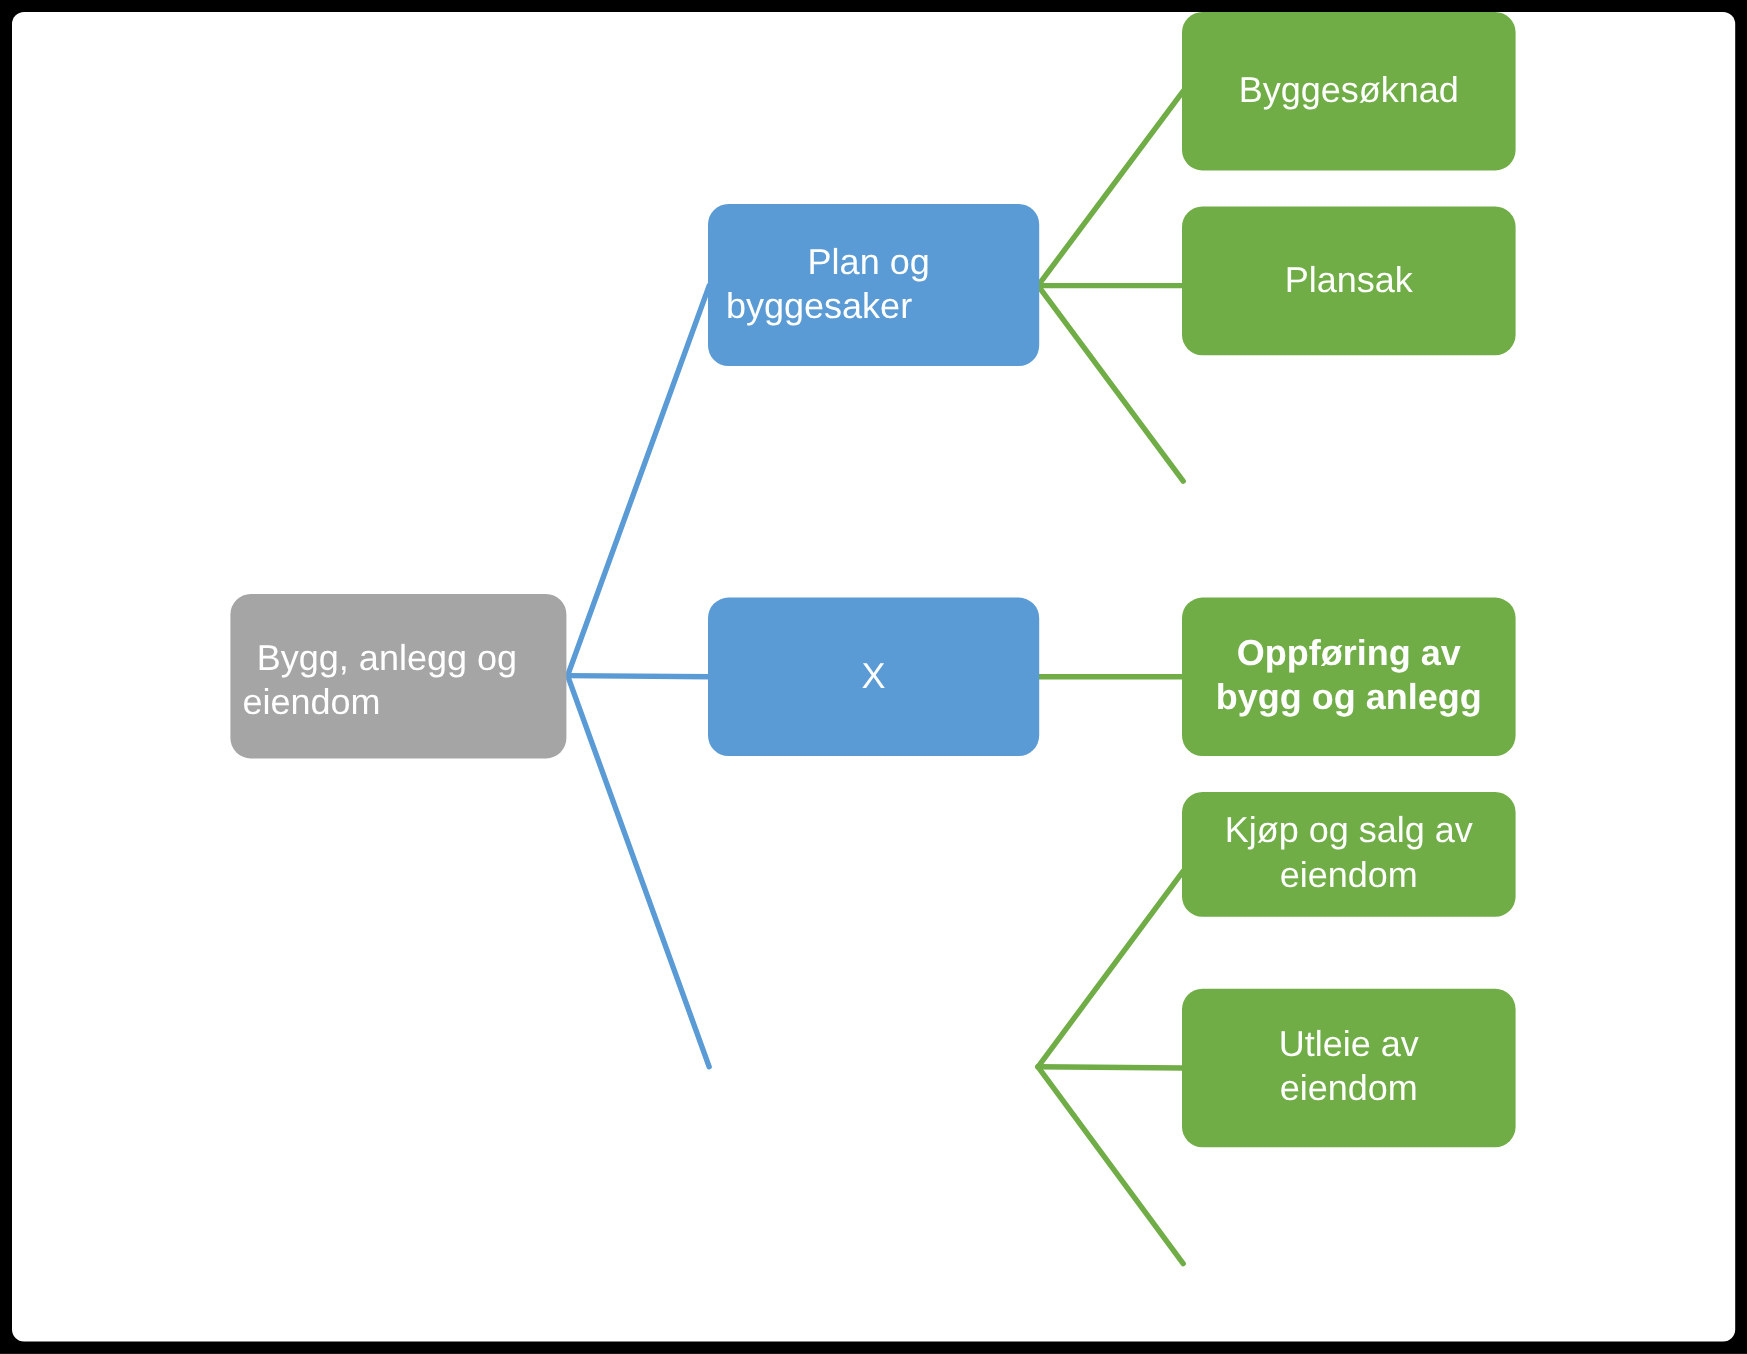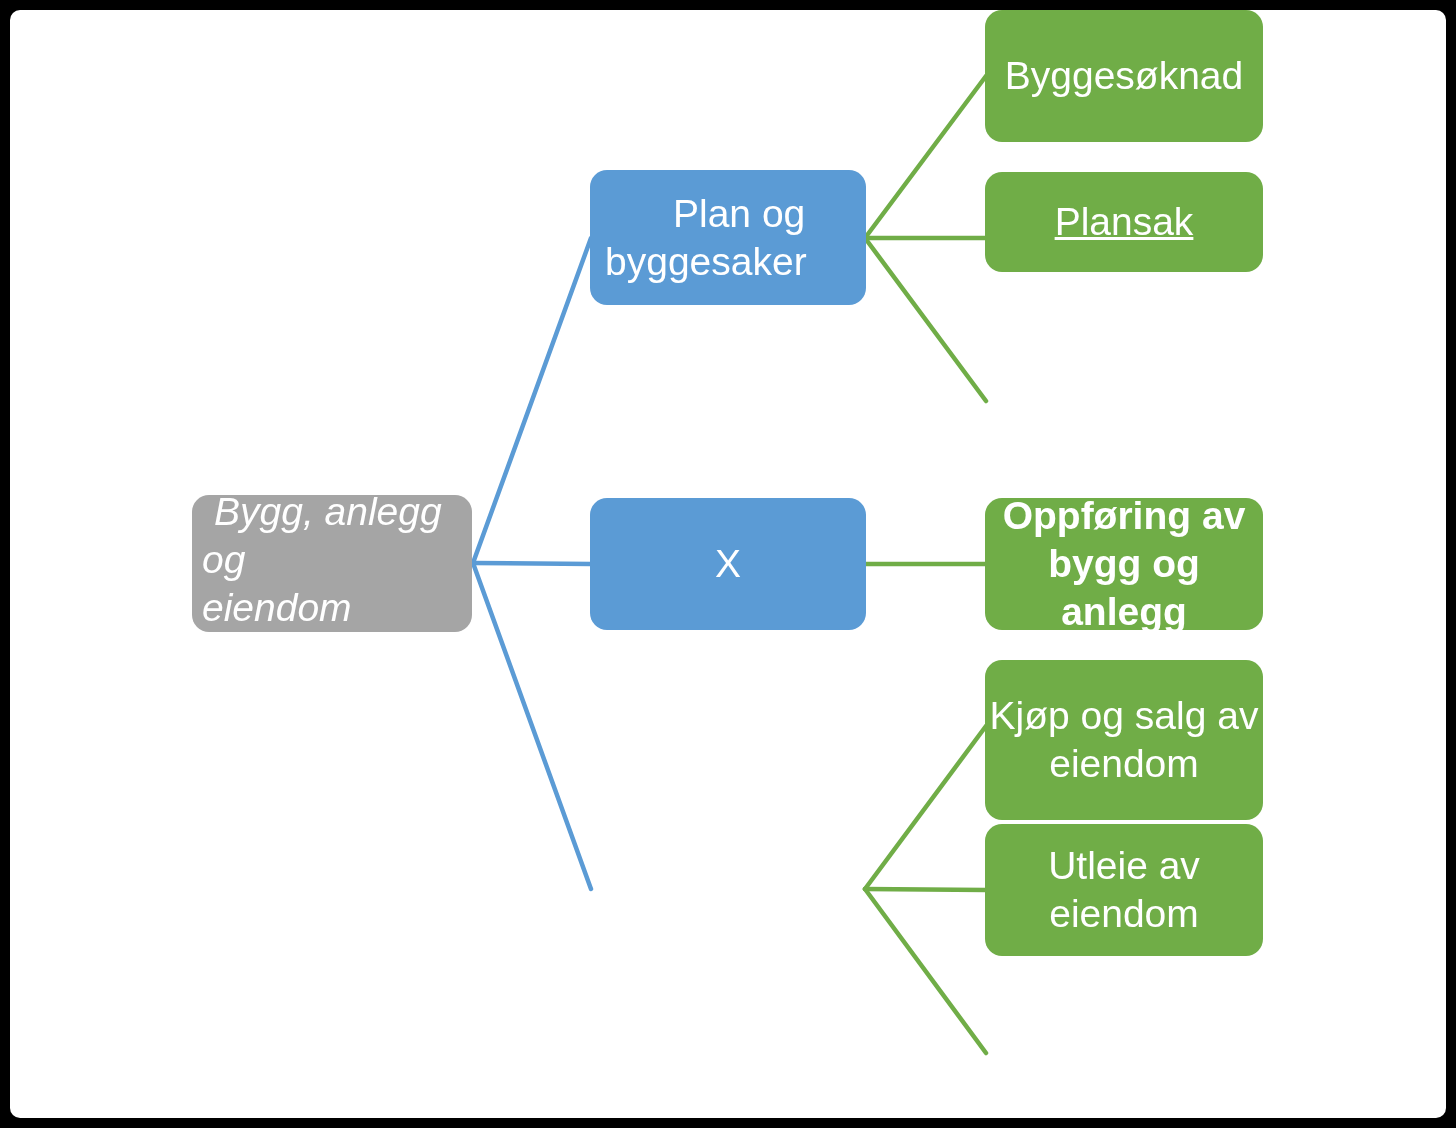--- a/index.html
+++ b/index.html
@@ -40,38 +40,37 @@
   .line-blue  { stroke: var(--line-blue,  #5B9BD5); }
   .line-green { stroke: var(--line-green, #70AD47); }
 
   .node {
     position: absolute;
     display: flex;
     align-items: center;
     justify-content: center;
     border-radius: 17px;
     color: var(--text, #fff);
-    font-size: 39px;
+    font-size: 30px;
     line-height: 1.23;
     box-sizing: border-box;
   }
   .node .label {
     width: 100%;
     white-space: pre-line;
     text-align: center;
   }
   .node-gray  { background: var(--node-gray,  #A5A5A5); }
   .node-blue  { background: var(--node-blue,  #5B9BD5); align-items: center; }
   .node-green { background: var(--node-green, #70AD47); }
 
   
   .node.root {
-    align-items: flex-end;
+    align-items: center;
     padding-top: 9px;
-    font-style: italic;
   }
   .node.root .label {
     text-align: left;
     padding-left: 10px;
     padding-right: 6px;
     text-indent: 12px;
   }
   
   .node.quirk-left .label {
     text-align: left;
@@ -112,28 +111,28 @@
     <span class="label">Plan og
 byggesaker</span>
   </div>
   <div class="node node-blue" style="left:590px; top:498px; width:276px; height:132px;">
     <span class="label">X</span>
   </div>
 
   <div class="node node-green" style="left:985px; top:10px; width:278px; height:132px;">
     <span class="label">Byggesøknad</span>
   </div>
-  <div class="node node-green" style="left:985px; top:172px; width:278px; height:100px;text-decoration:underline;">
+  <div class="node node-green" style="left:985px; top:172px; width:278px; height:124px;">
     <span class="label">Plansak</span>
   </div>
   <div class="node node-green" style="left:985px; top:498px; width:278px; height:132px;font-weight:bold;">
     <span class="label">Oppføring av
 bygg og anlegg</span>
   </div>
-  <div class="node node-green" style="left:985px; top:660px; width:278px; height:160px;">
+  <div class="node node-green" style="left:985px; top:660px; width:278px; height:104px;">
     <span class="label">Kjøp og salg av
 eiendom</span>
   </div>
   <div class="node node-green" style="left:985px; top:824px; width:278px; height:132px;">
     <span class="label">Utleie av
 eiendom</span>
   </div>
 </div>
 
 </body></html>

